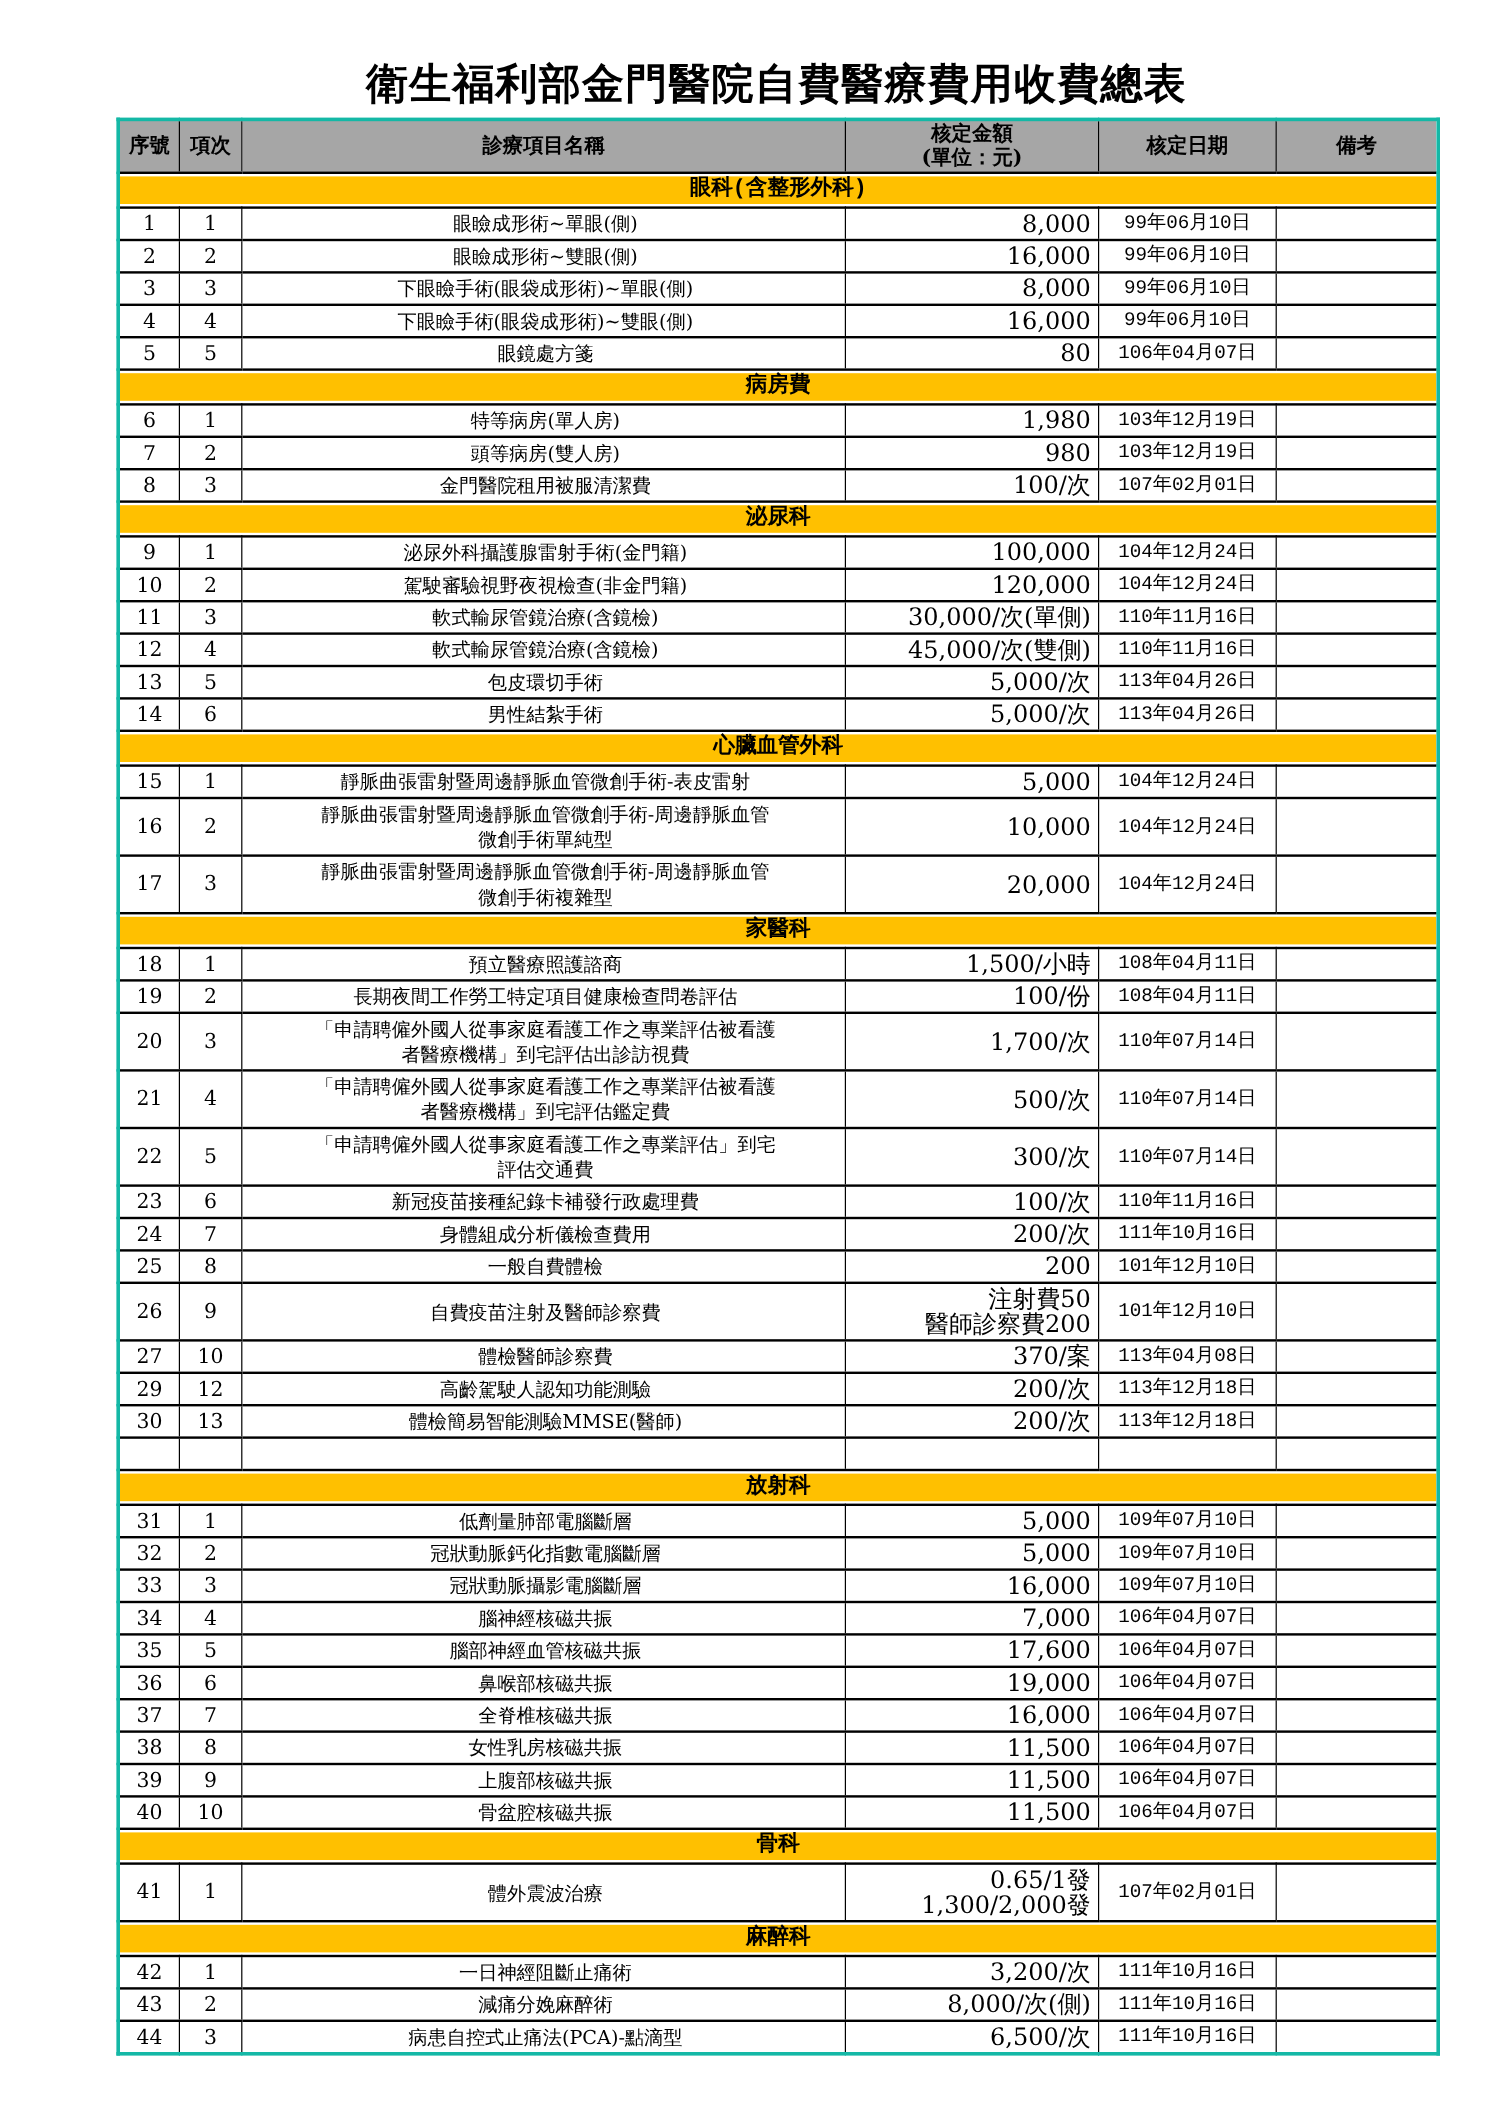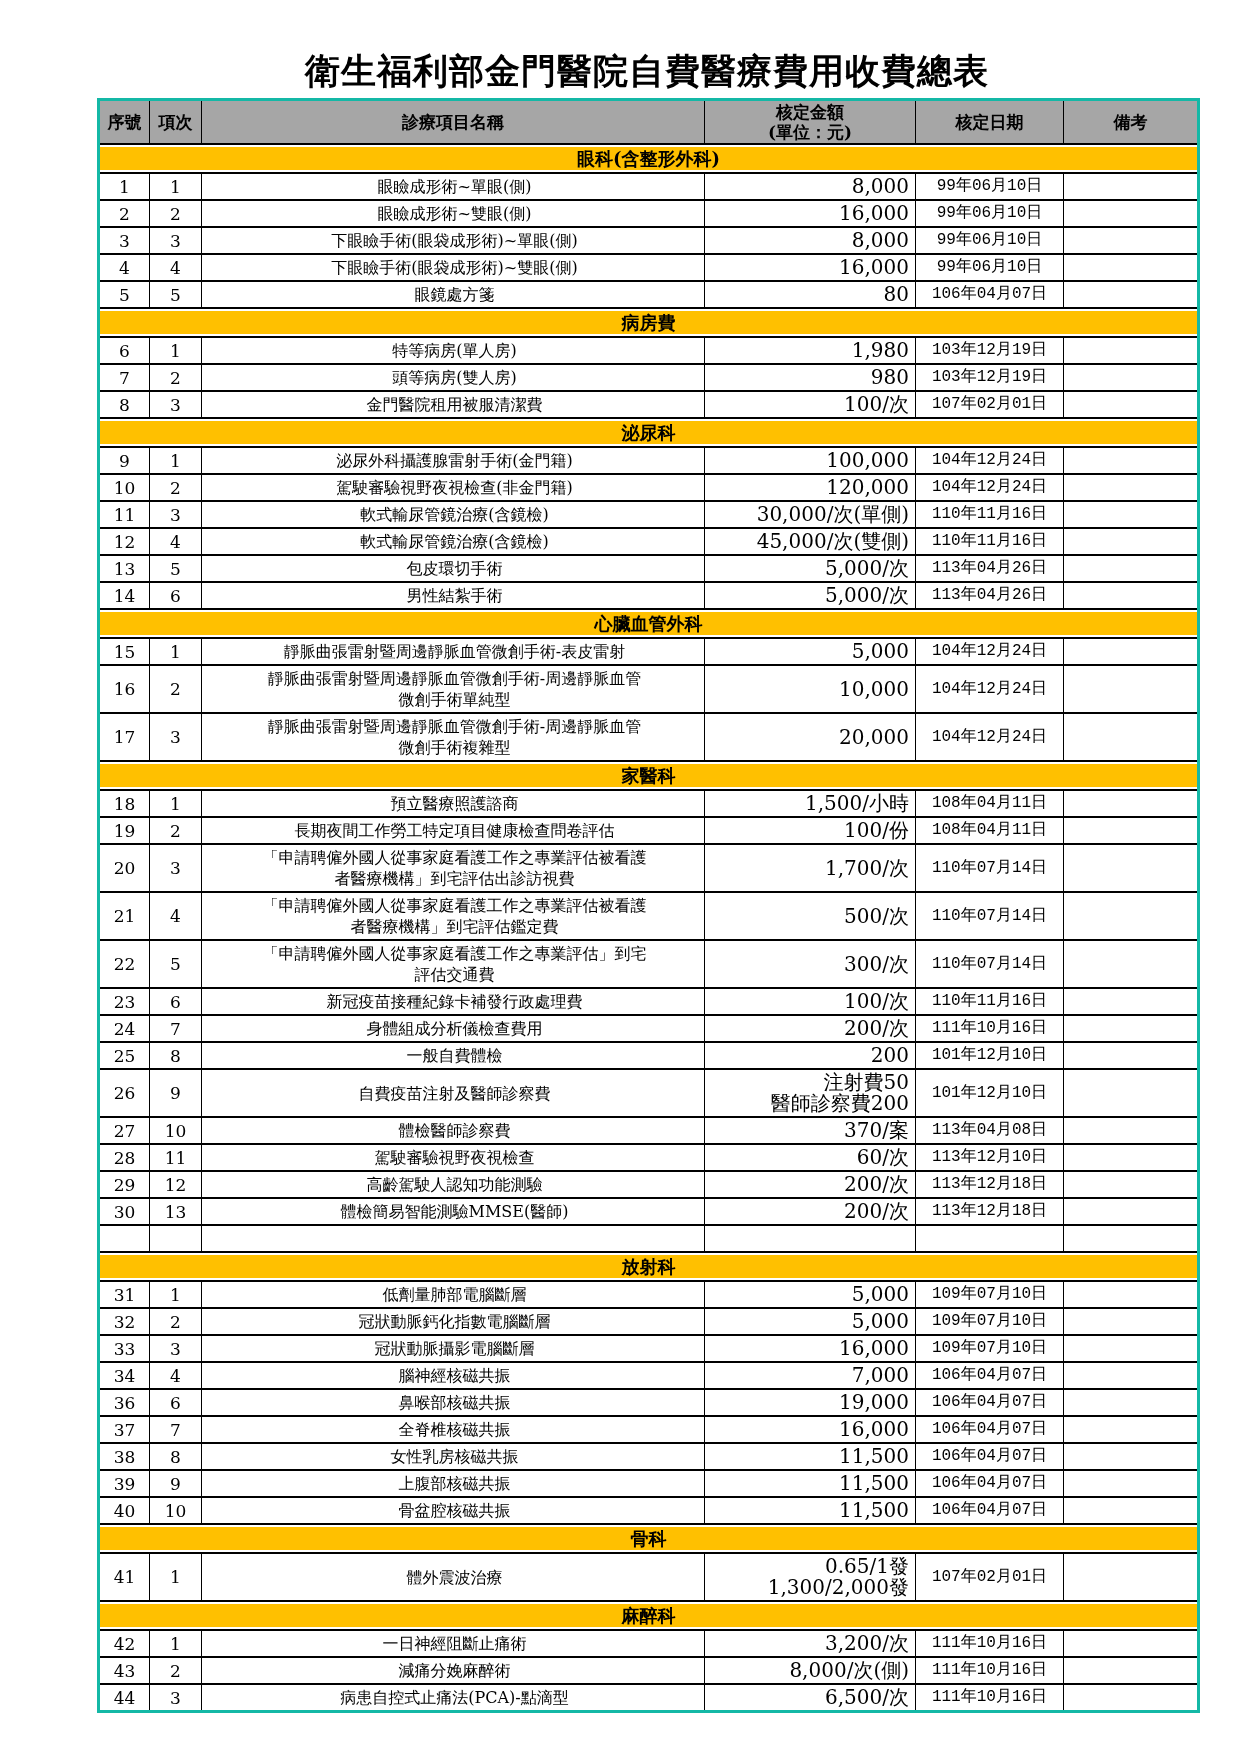--- a/index.html
+++ b/index.html
@@ -31,21 +31,21 @@
     background:var(--header-bg,#A6A6A6);
     font-size:17px;font-weight:bold;text-align:center;
     white-space:pre-line;line-height:20px;
   }
   tr.data-row{height:27px;}
   tr.section-row{height:29px;}
   td.section-cell{padding:2px 0;background:#fff;}
   .section-bar{
     background:var(--section-bg,#FFC000);
     font-size:18px;font-weight:bold;text-align:center;
-    line-height:23px;height:23px;
+    line-height:23px;height:23px;font-family:Liberation Mono, monospace;
   }
   td.c-serial,td.c-item{
     text-align:center;font-size:17px;line-height:20px;
   }
   td.c-name{
     text-align:center;font-size:16px;line-height:21px;
     padding:2px 4px 2px 7px;white-space:pre-line;
   }
   td.c-amount{
     text-align:right;font-size:20px;line-height:21px;
@@ -326,28 +326,20 @@
         </tr>
         <tr class="data-row">
           <td class="c-serial">27</td>
           <td class="c-item">10</td>
           <td class="c-name">體檢醫師診察費</td>
           <td class="c-amount">370/案</td>
           <td class="c-date">113年04月08日</td>
           <td class="c-memo"></td>
         </tr>
         <tr class="data-row">
-          <td class="c-serial">28</td>
-          <td class="c-item">11</td>
-          <td class="c-name">駕駛審驗視野夜視檢查</td>
-          <td class="c-amount">60/次</td>
-          <td class="c-date">113年12月10日</td>
-          <td class="c-memo"></td>
-        </tr>
-        <tr class="data-row">
           <td class="c-serial">29</td>
           <td class="c-item">12</td>
           <td class="c-name">高齡駕駛人認知功能測驗</td>
           <td class="c-amount">200/次</td>
           <td class="c-date">113年12月18日</td>
           <td class="c-memo"></td>
         </tr>
         <tr class="data-row">
           <td class="c-serial">30</td>
           <td class="c-item">13</td>
@@ -395,20 +387,28 @@
         </tr>
         <tr class="data-row">
           <td class="c-serial">34</td>
           <td class="c-item">4</td>
           <td class="c-name">腦神經核磁共振</td>
           <td class="c-amount">7,000</td>
           <td class="c-date">106年04月07日</td>
           <td class="c-memo"></td>
         </tr>
         <tr class="data-row">
+          <td class="c-serial">35</td>
+          <td class="c-item">5</td>
+          <td class="c-name">腦部神經血管核磁共振</td>
+          <td class="c-amount">17,600</td>
+          <td class="c-date">106年04月07日</td>
+          <td class="c-memo"></td>
+        </tr>
+        <tr class="data-row">
           <td class="c-serial">36</td>
           <td class="c-item">6</td>
           <td class="c-name">鼻喉部核磁共振</td>
           <td class="c-amount">19,000</td>
           <td class="c-date">106年04月07日</td>
           <td class="c-memo"></td>
         </tr>
         <tr class="data-row">
           <td class="c-serial">37</td>
           <td class="c-item">7</td>

